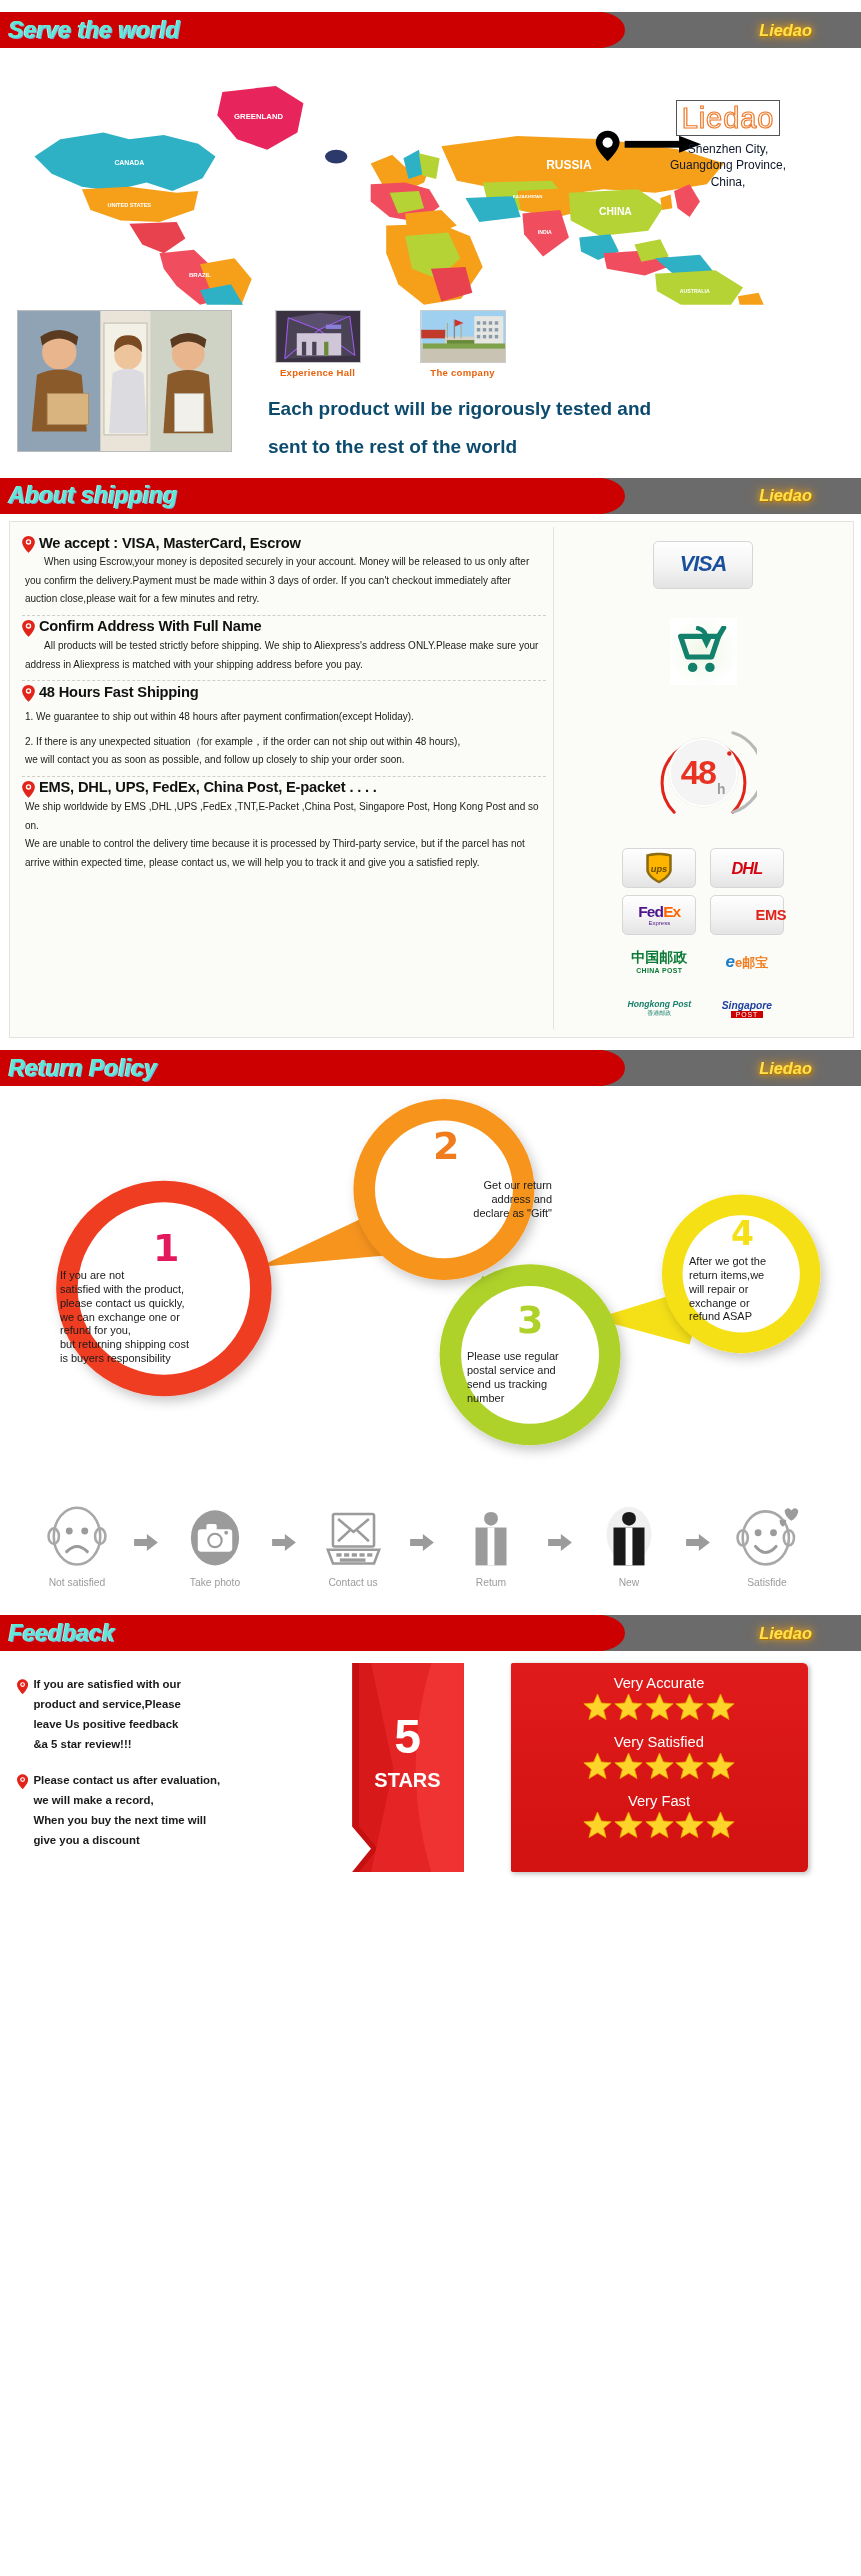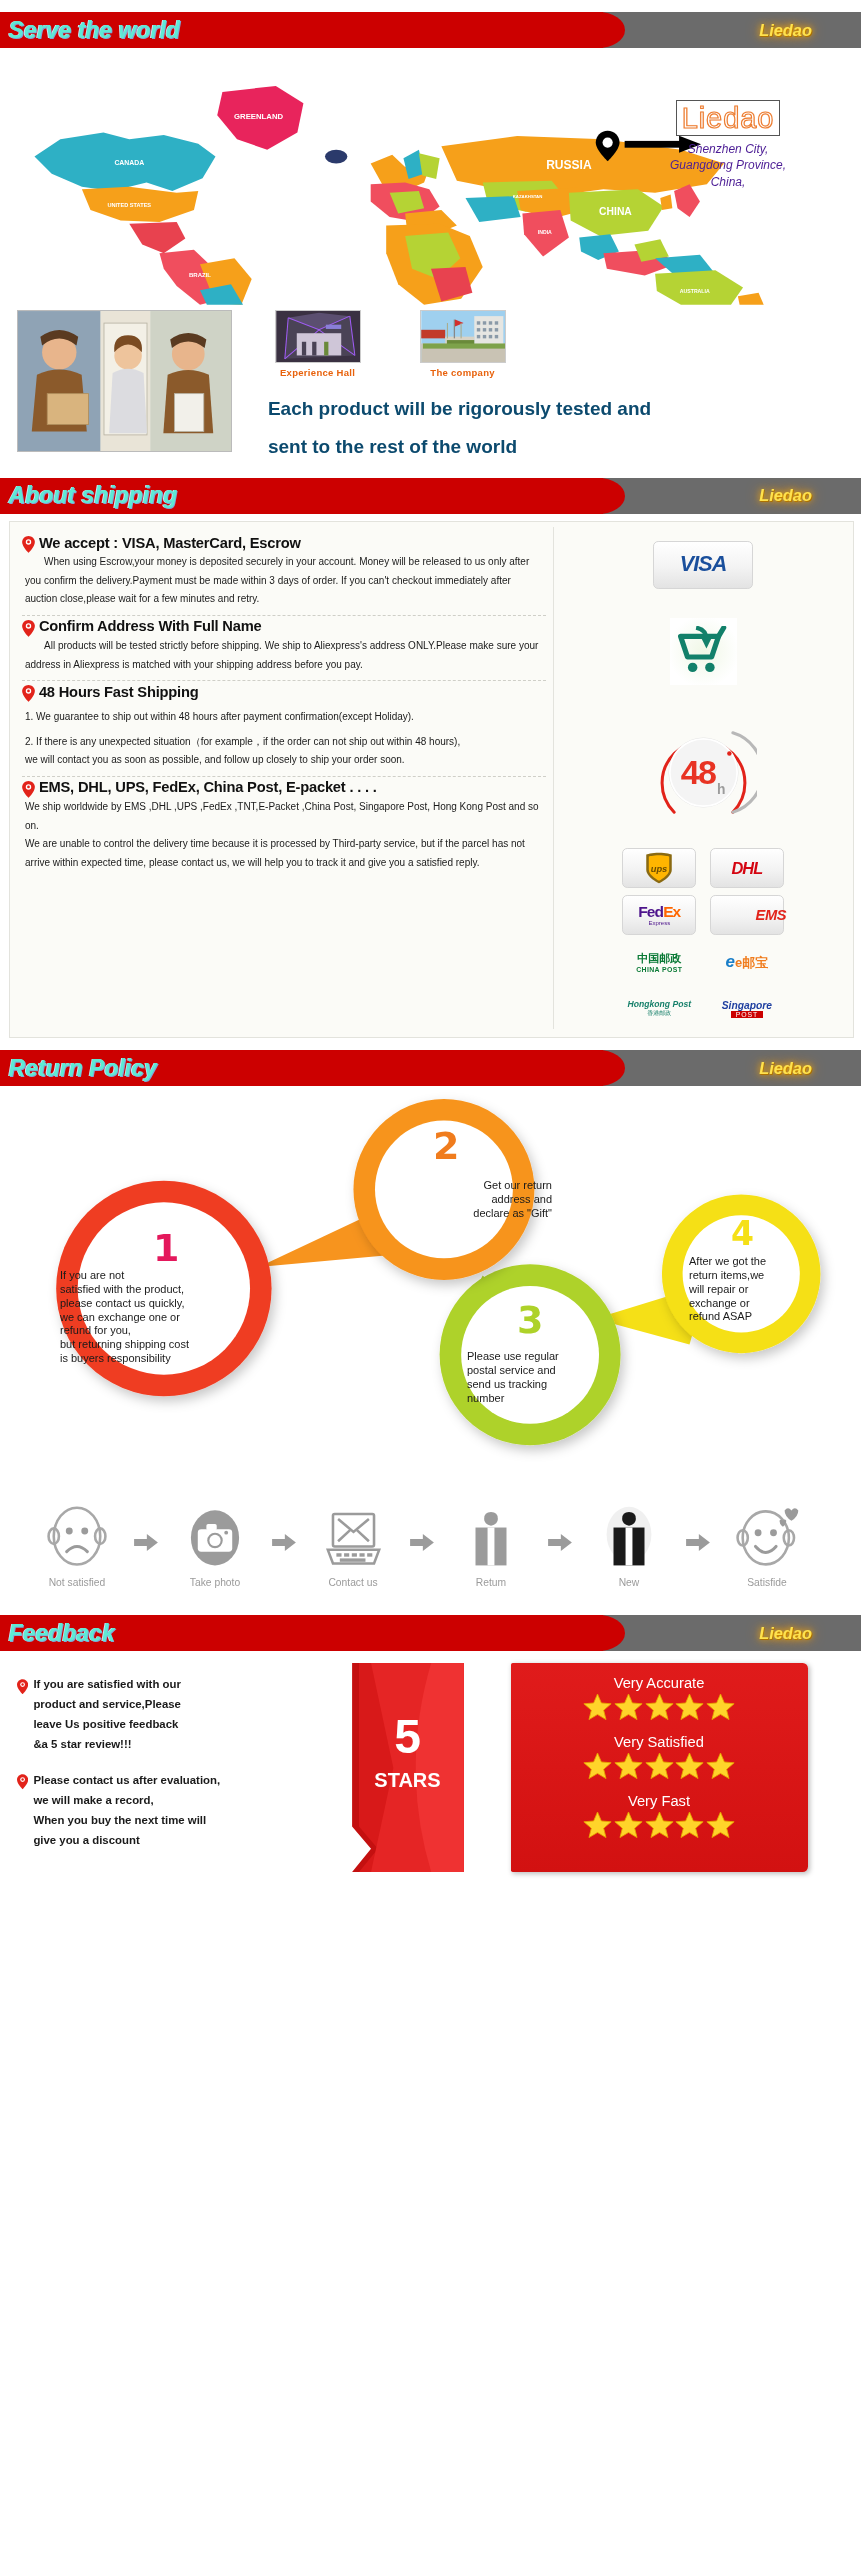--- a/index.html
+++ b/index.html
@@ -87,23 +87,22 @@
     font-weight: normal;
     color: #fff;
     -webkit-text-stroke: 1.2px #ed7d31;
     text-shadow: 0 0 0.9px #ed7d31;
     letter-spacing: 0.9px;
     line-height: 1.05;
   }
   .addr {
     margin-top: 5.2px;
     font-size: 12px;
-    color: #4c1d95;
+    color: #0f172a;
     line-height: 1.35;
-    font-style: italic;
   }
   .marker-arrow { position: absolute; left: 595px; top: 76px; }
 
   
   .photos {
     display: flex;
     padding: 5.2px 17px 0 17px;
     gap: 8.6px;
   }
   .photo-left { width: 215px; }
@@ -207,22 +206,22 @@
     grid-template-columns: 79px 79px;
     gap: 6.9px 8.6px;
     justify-items: center;
     align-items: center;
   }
   .cl { font-weight: bold; }
   .dhl-w { color: #d40511; font-size: 16.4px; font-style: italic; letter-spacing: -0.9px; }
   .fed-w { font-size: 15.5px; letter-spacing: -0.9px; }
   .fed-w .a { color: #4d148c; } .fed-w .b { color: #ff6600; }
   .fed-sub { font-size: 6px; color: #4d148c; text-align: center; margin-top: -0.9px; }
-  .ems-w { color: #e2231a; font-size: 14.7px; font-style: italic; letter-spacing: -0.4px; margin-left: 48px; }
-  .cp-w { color: #0a7a36; font-size: 11px; }
+  .ems-w { color: #e2231a; font-size: 14.7px; letter-spacing: -0.4px; margin-left: 48px; }
+  .cp-w { color: #0a7a36; font-size: 14px; }
   .cp-sub { color: #0a7a36; font-size: 6.9px; letter-spacing: 0.4px; font-weight: bold; }
   .eyb-w { color: #f07c1d; font-size: 13px; }
   .eyb-e { color: #1a7ec8; font-size: 17px; font-style: italic; }
   .hk-w { color: #17806b; font-size: 8.6px; font-style: italic; }
   .hk-sub { color: #17806b; font-size: 6px; }
   .sg-w { color: #1f3fa0; font-size: 10.3px; font-style: italic; }
   .sg-post { background: #cc0000; color: #fff; font-size: 6.9px; padding: 0 5.2px; letter-spacing: 0.9px; }
   .plain-tile { display: flex; flex-direction: column; align-items: center; justify-content: center; height: 40px; }
 
   

